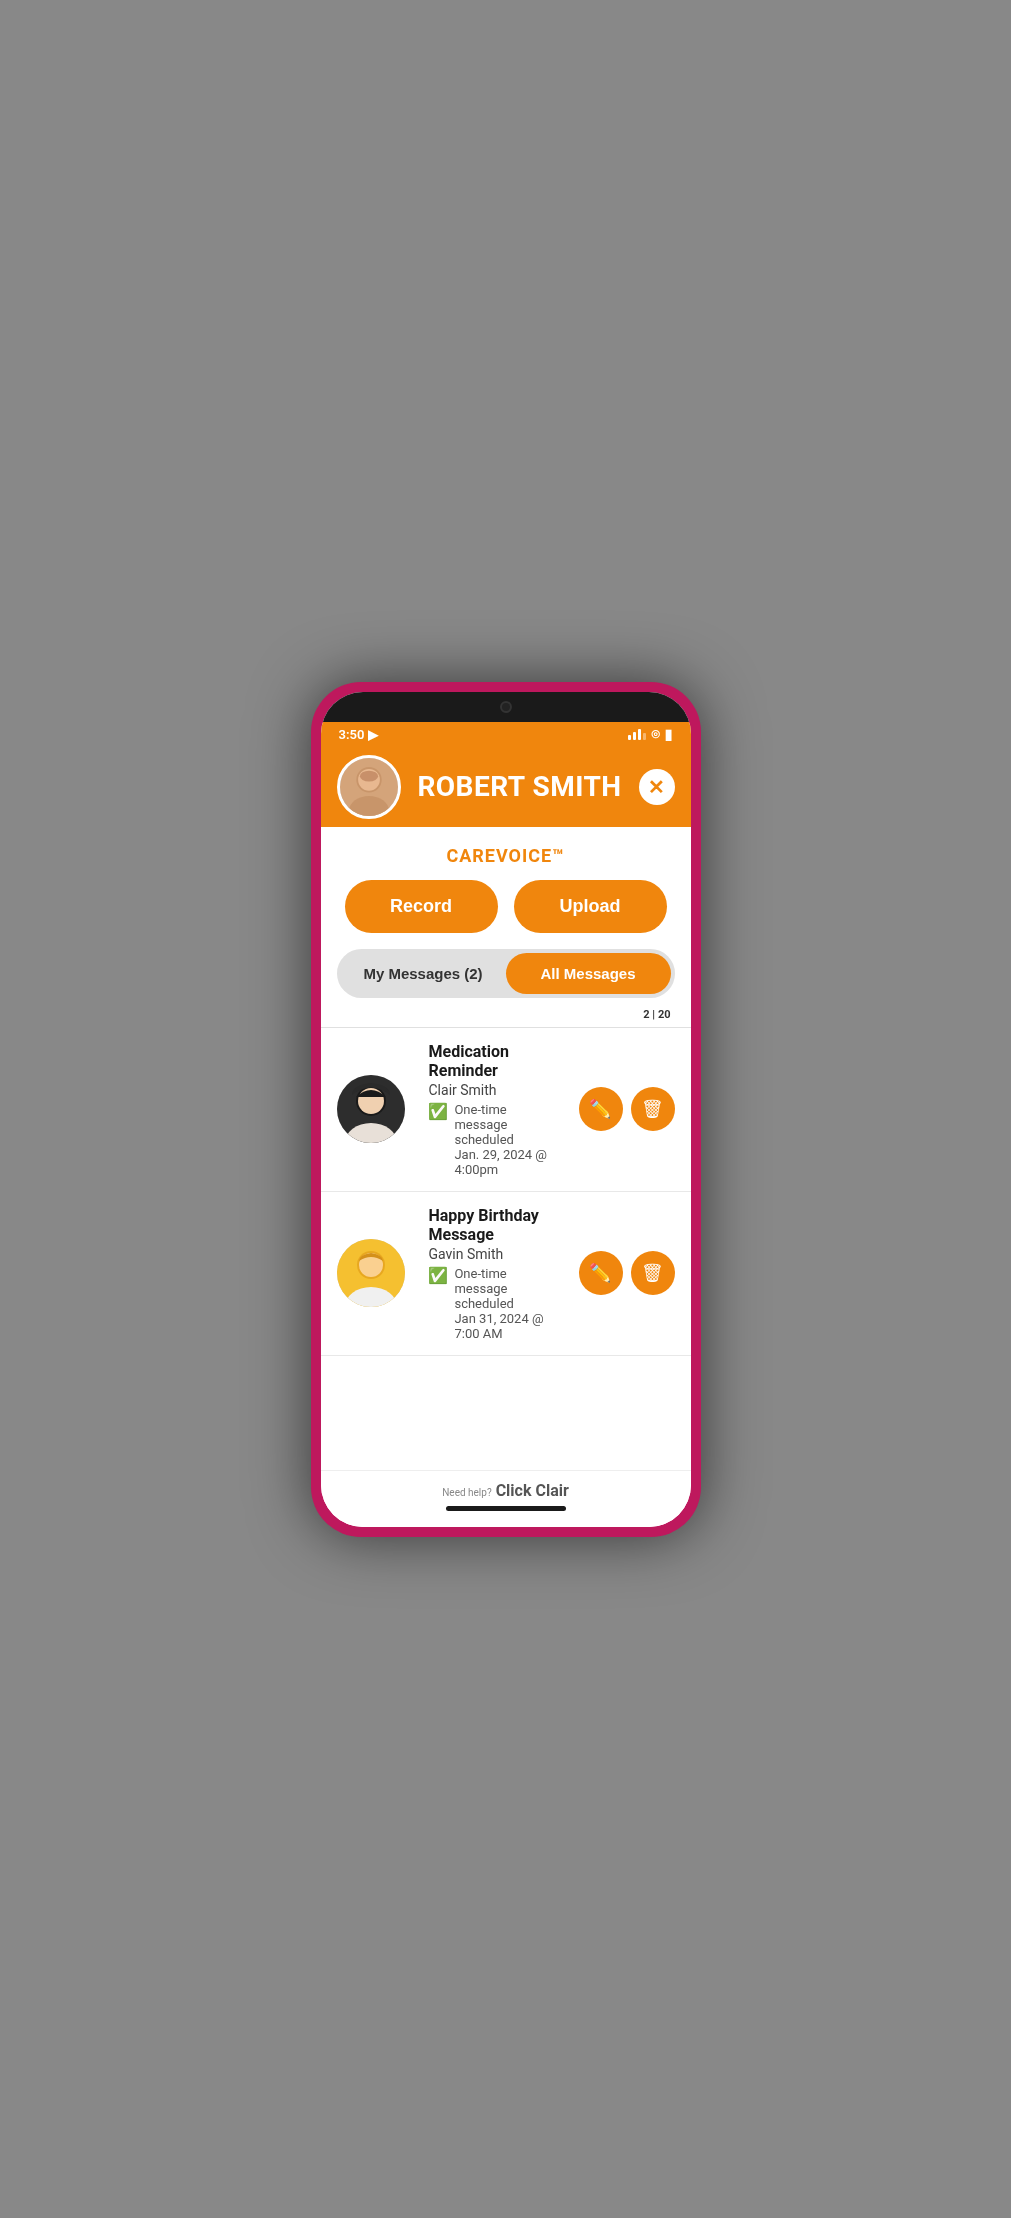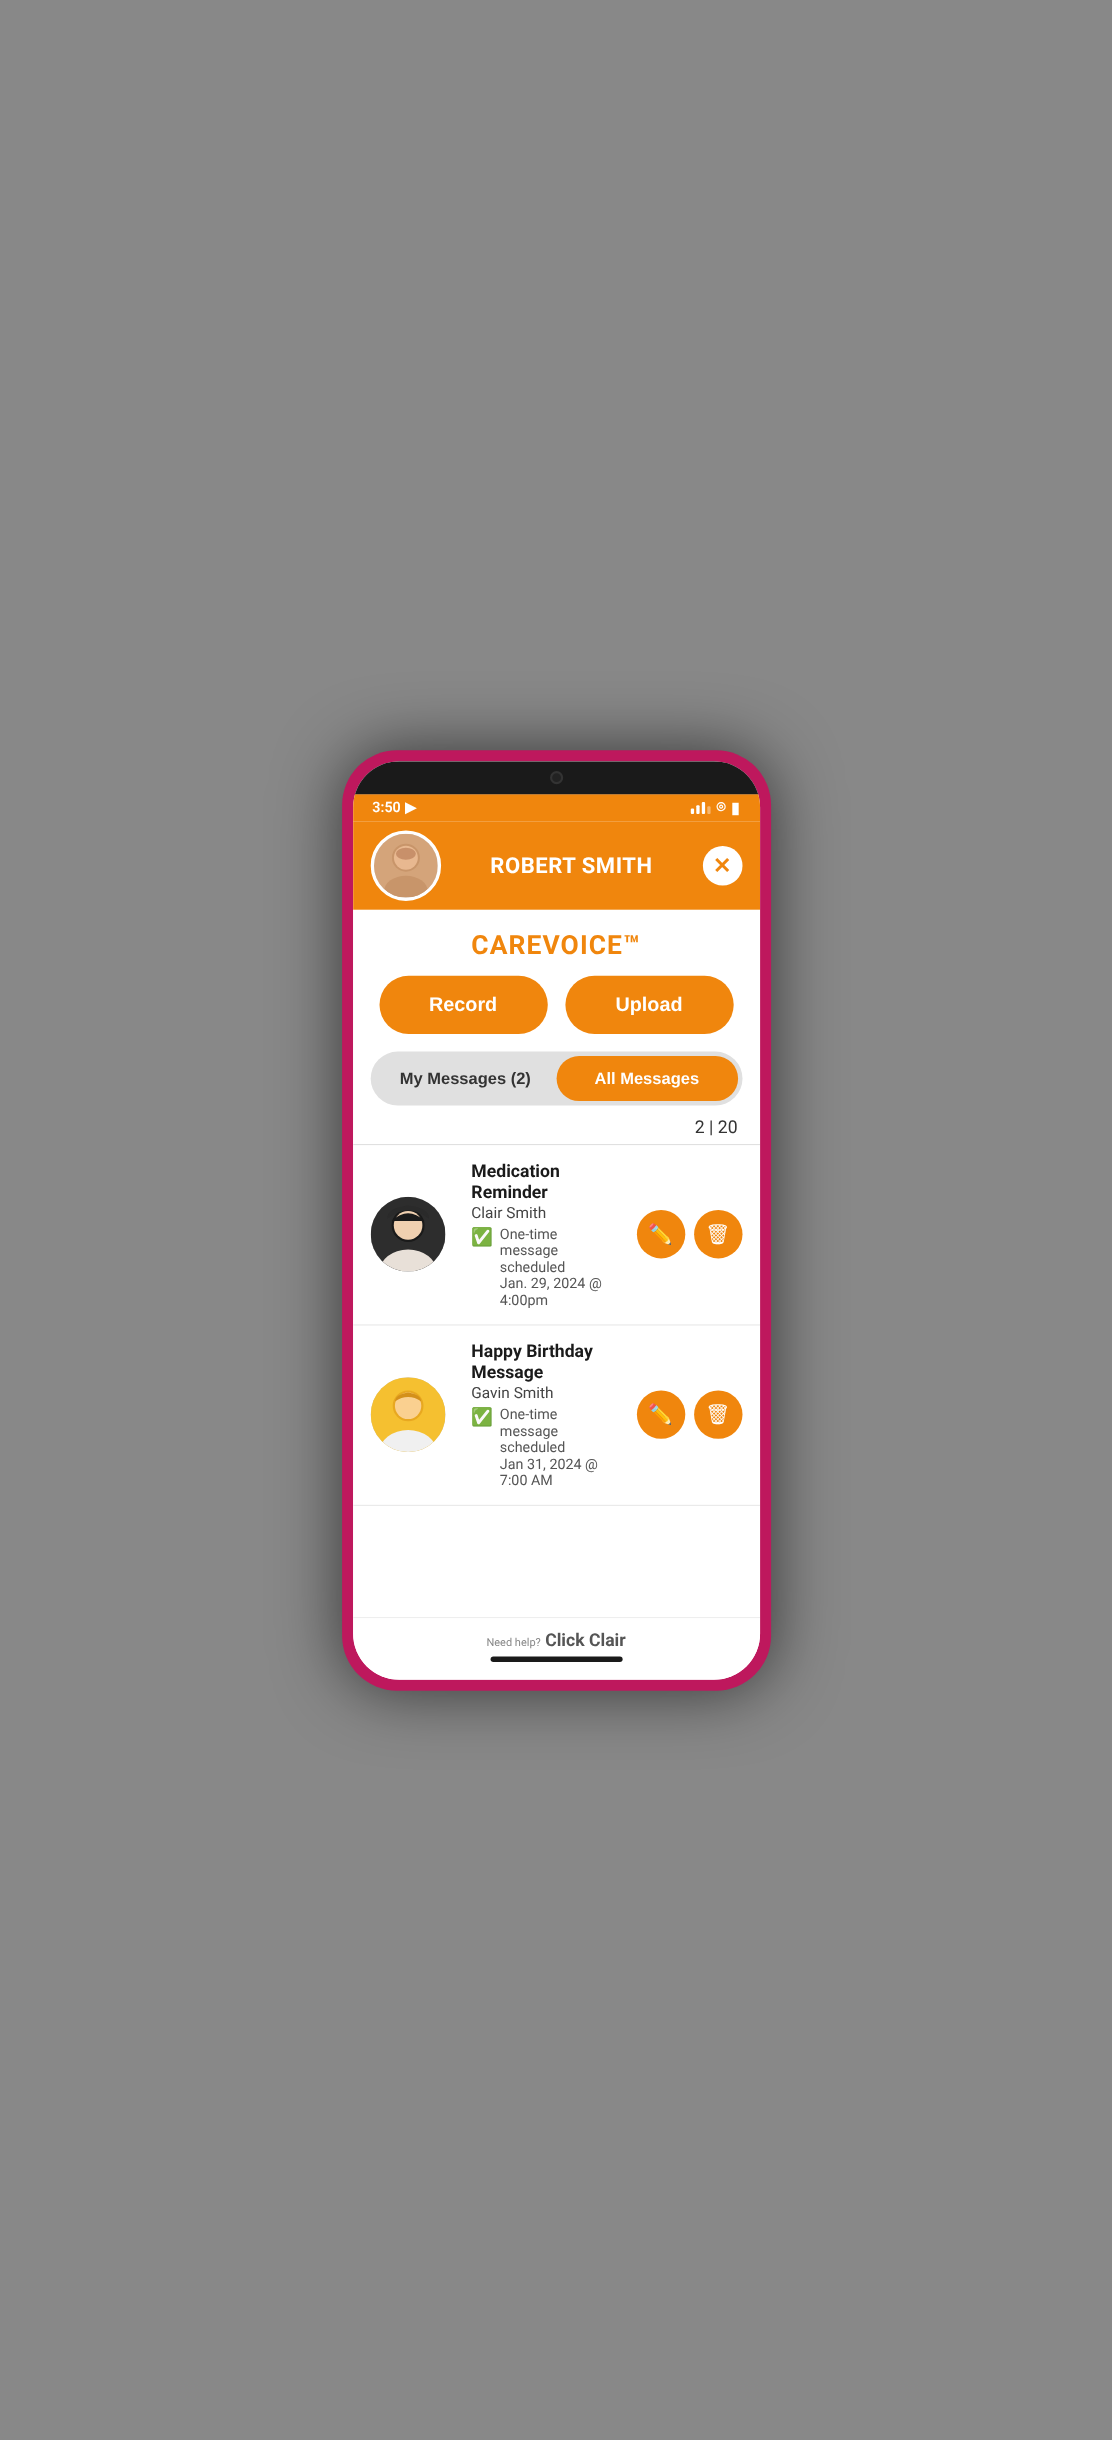--- a/index.html
+++ b/index.html
@@ -76,21 +76,21 @@
       border-radius: 50%;
       border: 3px solid white;
       background: #ddd;
       overflow: hidden;
       flex-shrink: 0;
     }
     .header-title {
       flex: 1;
       text-align: center;
       color: white;
-      font-size: 20px;
+      font-size: 28px;
       font-weight: 700;
       letter-spacing: 0.5px;
     }
     .close-btn {
       width: 36px;
       height: 36px;
       background: white;
       border-radius: 50%;
       display: flex;
       align-items: center;
@@ -107,21 +107,21 @@
     .content-area {
       flex: 1;
       background: white;
       display: flex;
       flex-direction: column;
       overflow-y: auto;
     }
     .app-title {
       text-align: center;
       color: #f0860d;
-      font-size: 24px;
+      font-size: 18px;
       font-weight: 700;
       letter-spacing: 1px;
       padding: 18px 0 14px;
     }
     .action-buttons {
       display: flex;
       gap: 16px;
       padding: 0 24px;
       margin-bottom: 16px;
     }
@@ -159,23 +159,23 @@
       background: transparent;
       color: #333;
     }
     .toggle-btn.active {
       background: #f0860d;
       color: white;
     }
     .pagination {
       text-align: right;
       padding: 4px 20px 6px;
-      font-size: 16px;
+      font-size: 11px;
       color: #333;
-      font-weight: 400;
+      font-weight: 700;
     }
     .divider {
       height: 1px;
       background: #e0e0e0;
       margin: 0 0;
     }
     .message-list {
       flex: 1;
     }
     .message-item {

